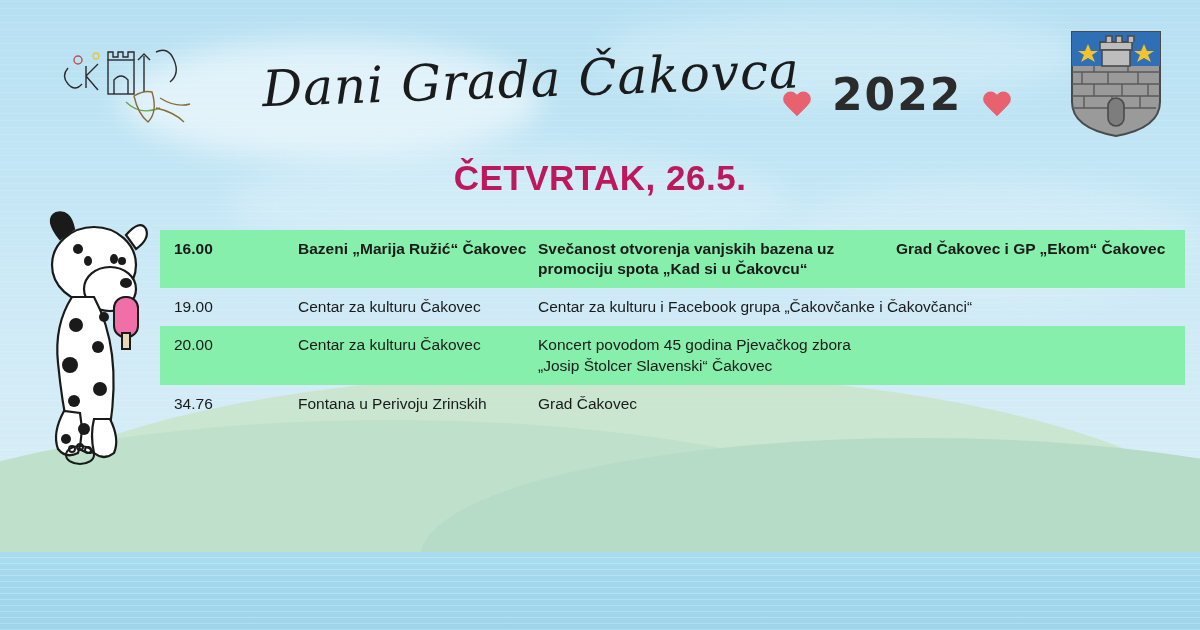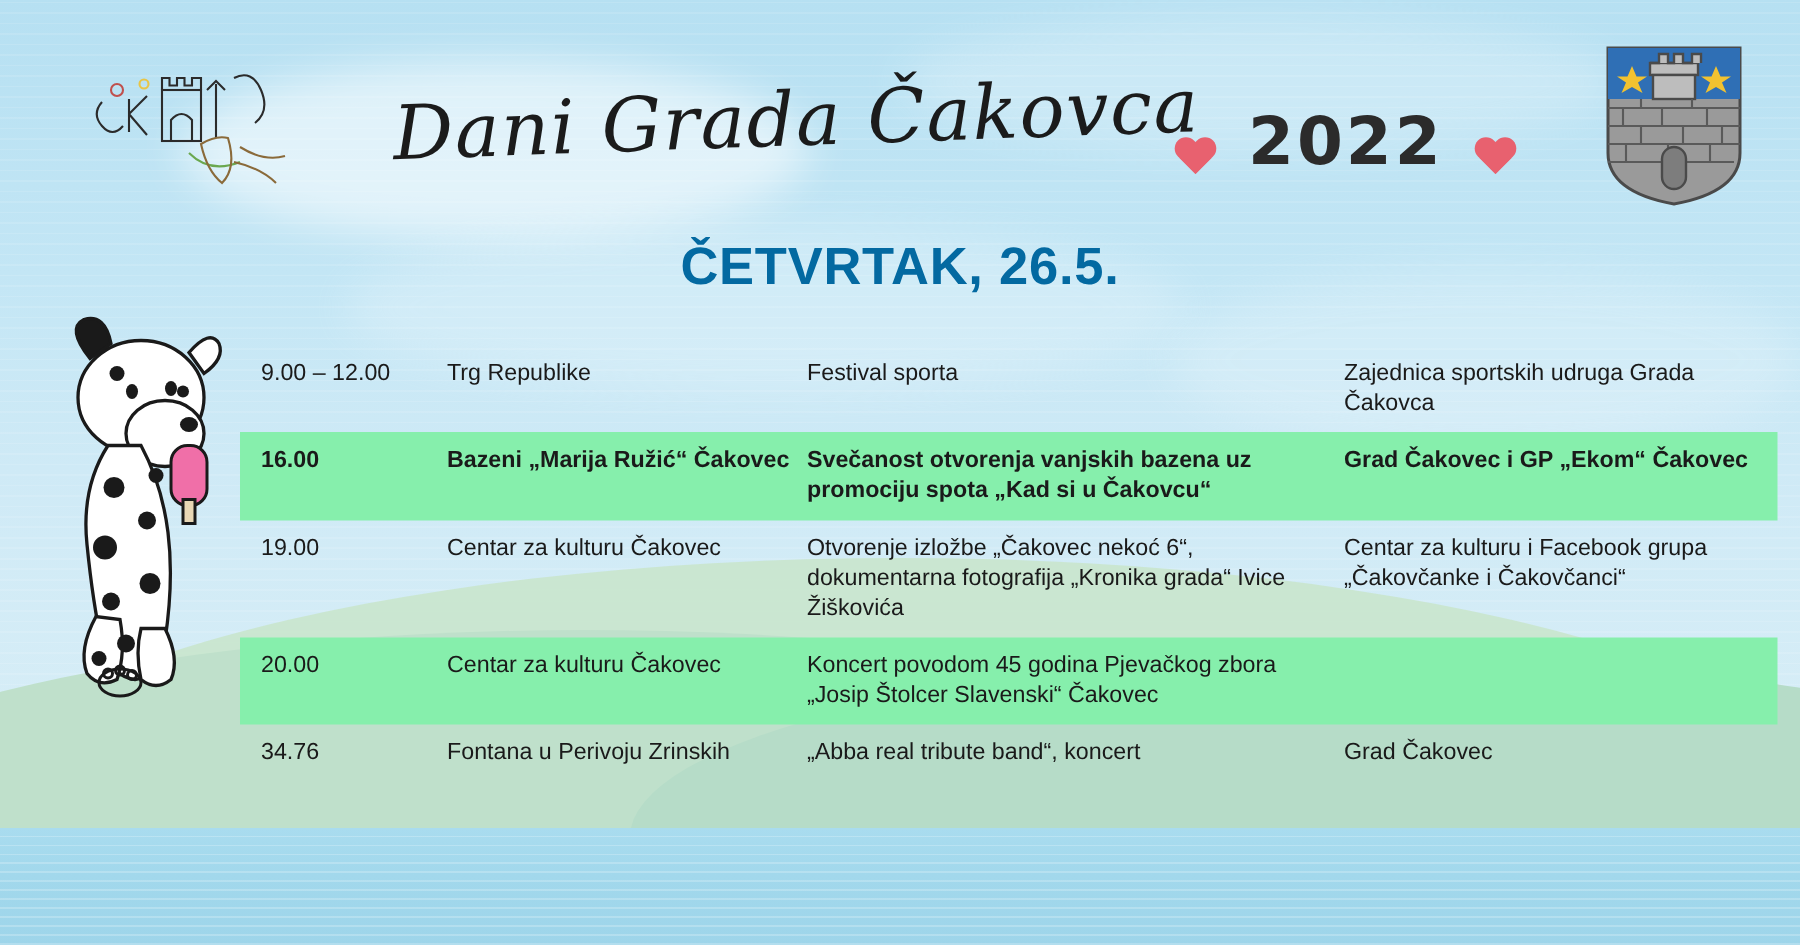--- a/index.html
+++ b/index.html
@@ -69,21 +69,21 @@
   }
   .heart:before{left:15px;transform:rotate(-45deg);transform-origin:0 100%;}
   .heart:after{left:0;transform:rotate(45deg);transform-origin:100% 100%;}
 
   .coat{position:absolute;right:36px;top:28px;width:96px;height:112px;}
 
   
   .day-heading{
     position:absolute;left:0;top:158px;width:1200px;text-align:center;
     font-family:"Liberation Sans", sans-serif;
-    font-weight:bold;font-size:35px;color:#0369a1;letter-spacing:.5px;
+    font-weight:bold;font-size:35px;color:#be185d;letter-spacing:.5px;
   }
 
   
   .dog{position:absolute;left:18px;top:205px;width:160px;height:275px;}
 
   
   .schedule{
     position:absolute;left:160px;top:230px;width:1025px;
   }
   .row{
@@ -215,47 +215,39 @@
       <ellipse cx="62" cy="250" rx="14" ry="9"></ellipse>
       <circle cx="54" cy="244" r="3"></circle>
       <circle cx="62" cy="242" r="3"></circle>
       <circle cx="70" cy="245" r="3"></circle>
     </g>
   </svg>
 </div>
 
 <div class="schedule">
 
-  <div class="row">
-    <div class="c-time cell">9.00 – 12.00</div>
-    <div class="c-place cell">Trg Republike</div>
-    <div class="c-event cell">Festival sporta</div>
-    <div class="c-org cell">Zajednica sportskih udruga Grada Čakovca</div>
-  </div>
 
   <div class="row alt bold">
     <div class="c-time cell">16.00</div>
     <div class="c-place cell">Bazeni „Marija Ružić“ Čakovec</div>
     <div class="c-event cell">Svečanost otvorenja vanjskih bazena uz promociju spota „Kad si u Čakovcu“</div>
     <div class="c-org cell">Grad Čakovec i GP „Ekom“ Čakovec</div>
   </div>
 
   <div class="row">
     <div class="c-time cell">19.00</div>
     <div class="c-place cell">Centar za kulturu Čakovec</div>
-    <div class="c-event cell">Otvorenje izložbe „Čakovec nekoć 6“, dokumentarna fotografija „Kronika grada“ Ivice Žiškovića</div>
     <div class="c-org cell">Centar za kulturu i Facebook grupa „Čakovčanke i Čakovčanci“</div>
   </div>
 
   <div class="row alt">
     <div class="c-time cell">20.00</div>
     <div class="c-place cell">Centar za kulturu Čakovec</div>
     <div class="c-event cell">Koncert povodom 45 godina Pjevačkog zbora „Josip Štolcer Slavenski“ Čakovec</div>
   </div>
 
   <div class="row">
     <div class="c-time cell">34.76</div>
     <div class="c-place cell">Fontana u Perivoju Zrinskih</div>
-    <div class="c-event cell">„Abba real tribute band“, koncert</div>
     <div class="c-org cell">Grad Čakovec</div>
   </div>
 
 </div>
 
 </body></html>

